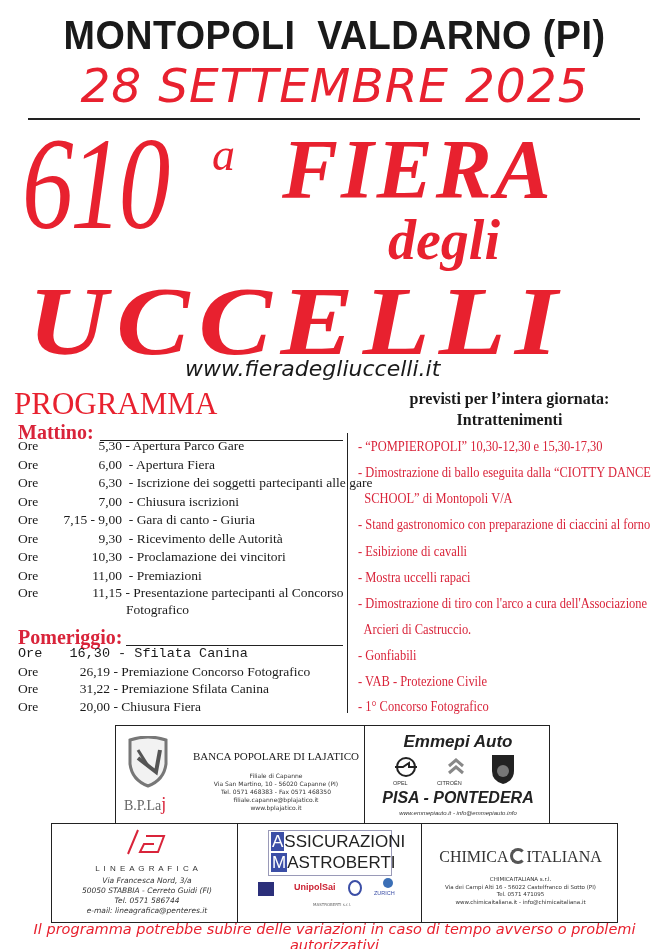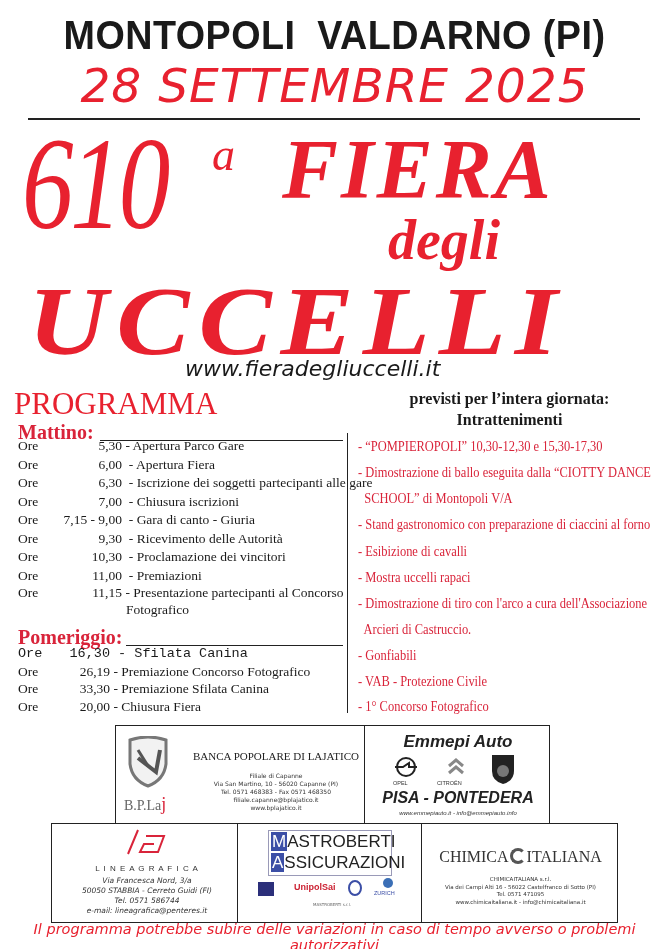--- a/index.html
+++ b/index.html
@@ -81,21 +81,21 @@
   </div>
 
 <div class="abs" style="left:18px; top:626px; width:325px; display:flex; align-items:flex-end;">
   <span class="sec-label">Pomeriggio:</span>
   <span class="sec-line" style="flex:1; margin-left:4px; margin-bottom:3px;"></span>
 </div>
 
 <div id="pomeriggio-rows">
     <div class="row" style="top: 646px; font-family: Liberation Mono, monospace;"><span class="ore">Ore</span><span class="time" style="width: 62px;">16,30</span><span style="white-space: pre;"> - </span><span>Sfilata Canina</span></div>
     <div class="row" style="top: 663.5px;"><span class="ore">Ore</span><span class="time" style="width: 62px;">26,19</span><span style="white-space: pre;"> - </span><span>Premiazione Concorso Fotografico</span></div>
-    <div class="row" style="top: 681px;"><span class="ore">Ore</span><span class="time" style="width: 62px;">33,30</span><span style="white-space: pre;"> - </span><span>Premiazione Sfilata Canina</span></div>
+    <div class="row" style="top: 681px;"><span class="ore">Ore</span><span class="time" style="width: 62px;">31,22</span><span style="white-space: pre;"> - </span><span>Premiazione Sfilata Canina</span></div>
     <div class="row" style="top: 698.5px;"><span class="ore">Ore</span><span class="time" style="width: 62px;">20,00</span><span style="white-space: pre;"> - </span><span>Chiusura Fiera</span></div>
   </div>
 
 <div class="abs vline"></div>
 
 <div class="abs ent-head">
   <div>previsti per l’intera giornata:</div>
   <div>Intrattenimenti</div>
 </div>
 <div id="ent-list">
@@ -160,24 +160,24 @@
       <div>Via Francesca Nord, 3/a</div>
       <div>50050 STABBIA - Cerreto Guidi (FI)</div>
       <div>Tel. 0571 586744</div>
       <div>e-mail: lineagrafica@penteres.it</div>
     </div>
 </div>
 
 <div class="box" style="left:237px; top:823px; width:188px; height:100px;">
   <div class="abs" style="left:30px; top:6px; width:124px; height:46px; border:1px solid #9a9ab8;">
     <div style="font-family:'Liberation Sans',sans-serif; font-size:17px; line-height:21px; color:#222; padding-left:2px;">
-      <span style="background:#3b4ea6; color:#fff; padding:0 1px;">M</span><span>ASTROBERTI</span>
+      <span style="background:#3b4ea6; color:#fff; padding:0 1px;">A</span><span>SSICURAZIONI</span>
     </div>
     <div style="font-family:'Liberation Sans',sans-serif; font-size:17px; line-height:21px; color:#222; padding-left:2px;">
-      <span style="background:#3b4ea6; color:#fff; padding:0 1px;">A</span><span>SSICURAZIONI</span>
+      <span style="background:#3b4ea6; color:#fff; padding:0 1px;">M</span><span>ASTROBERTI</span>
     </div>
   </div>
   <div class="abs" style="left:20px; top:58px; width:16px; height:14px; background:#2b2f7a;"></div>
   <div class="abs" style="left:56px; top:58px; font-family:'Liberation Sans',sans-serif; font-weight:bold; font-size:9px; color:#c23;">UnipolSai</div>
   <div class="abs" style="left:110px; top:56px; width:14px; height:16px; border:2px solid #3b4ea6; border-radius:50%;"></div>
   <div class="abs" style="left:145px; top:54px; width:10px; height:10px; background:#3b6fb6; border-radius:50%;"></div>
   <div class="abs" style="left:136px; top:66px; font-family:'Liberation Sans',sans-serif; font-size:5.5px; color:#3b4ea6;">ZURICH</div>
   <div class="abs tiny" style="left:0; top:78px; width:188px; font-size:4px; line-height:5px; color:#666;">MASTROBERTI s.r.l.</div>
 </div>
 

